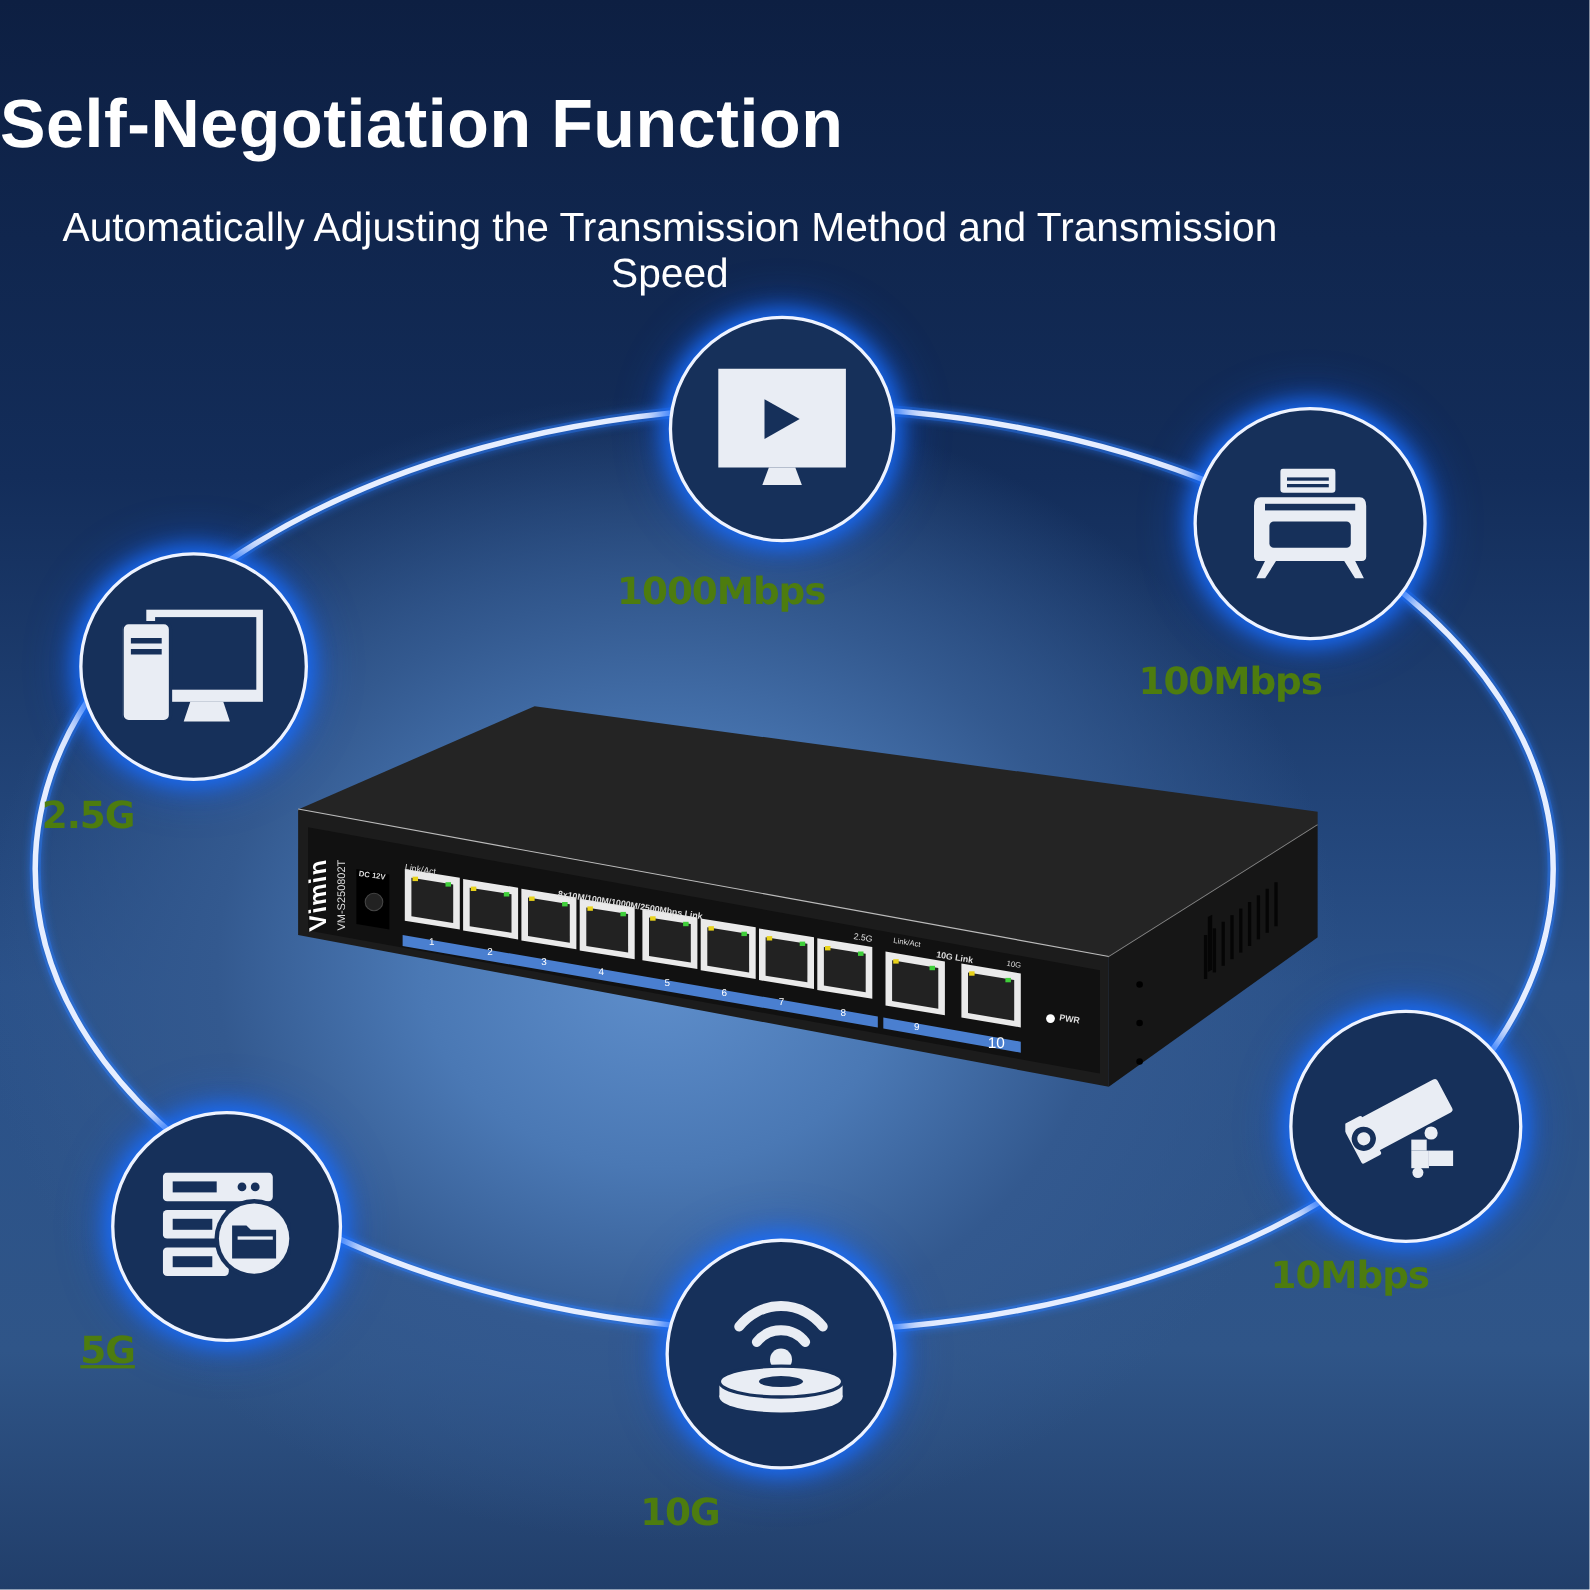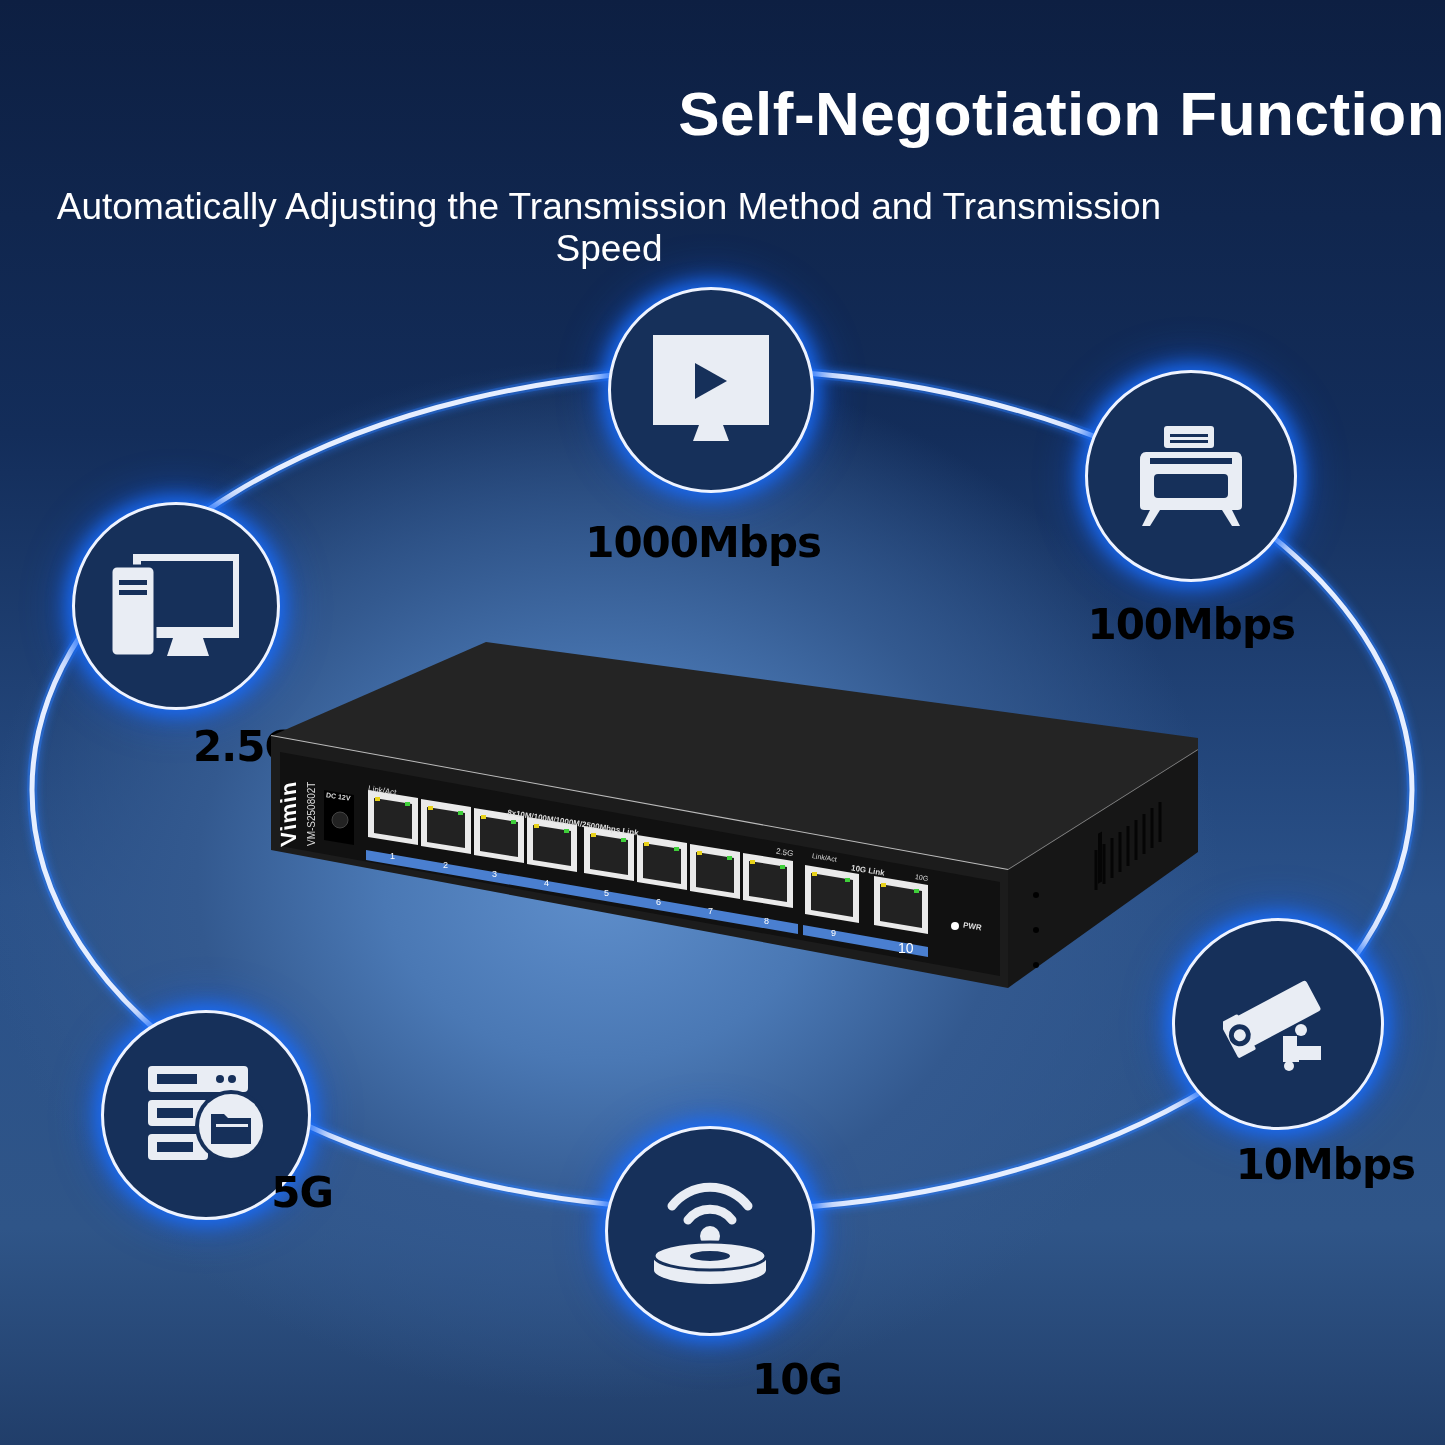--- a/index.html
+++ b/index.html
@@ -4,37 +4,37 @@
 <style>
   html, body { margin:0; padding:0; }
   body {
     width:1445px; height:1445px; overflow:hidden; position:relative;
     font-family: "Liberation Sans", sans-serif;
     background:
       radial-gradient(ellipse 620px 520px at 600px 880px, #5f8fcc 0%, #4a78b4 35%, #33598f 65%, rgba(30,60,110,0) 100%),
       linear-gradient(180deg, #0d1f42 0%, #132d5a 30%, #2a5189 62%, #2f5588 85%, #213e6a 100%);
   }
   .title {
-    position:absolute; left:0; width:1445px; top:78px; text-align:right;
+    position:absolute; left:0; width:1445px; top:78px; text-align:left;
     color:#fff; font-weight:bold; font-size:62px; letter-spacing:0.5px;
   }
   .subtitle {
     position:absolute; left:0; width:1218px; top:186px; text-align:center;
     color:#fff; font-size:37px;
   }
   svg.ring { position:absolute; left:0; top:0; }
   .node {
     position:absolute; width:200px; height:200px; border-radius:50%;
     background:#16305a; border:3px solid #eef3ff;
     box-shadow: 0 0 18px 6px rgba(25,110,255,0.85), 0 0 40px 10px rgba(20,90,230,0.45);
     display:flex; align-items:center; justify-content:center; box-sizing:border-box;
   }
   .node svg { display:block; }
   .label {
-    position:absolute; color:#000000; font-weight:bold; font-size:42px; text-align:right;
+    position:absolute; color:#4d7c0f; font-weight:bold; font-size:34px; text-align:left;
     width:260px; font-family:"DejaVu Sans", sans-serif; letter-spacing:-1px;
   }
   
   .switch { position:absolute; left:268px; top:640px; width:930px; height:350px; }
 </style>
 </head>
 <body>
 
 <div class="title">Self-Negotiation Function</div>
 <div class="subtitle">Automatically Adjusting the Transmission Method and Transmission Speed</div>
@@ -112,21 +112,21 @@
     <rect x="0" y="34" width="60" height="26" rx="4" fill="#e9edf4"></rect>
     <rect x="9" y="42" width="36" height="10" fill="#16305a"></rect>
     <rect x="0" y="68" width="60" height="26" rx="4" fill="#e9edf4"></rect>
     <rect x="9" y="76" width="36" height="10" fill="#16305a"></rect>
     <circle cx="83" cy="60" r="36" fill="#16305a"></circle>
     <circle cx="83" cy="60" r="32" fill="#e9edf4"></circle>
     <path d="M63 48 H76 L80 52 H103 V78 H63 Z" fill="#16305a"></path>
     <rect x="68" y="58" width="32" height="3" fill="#e9edf4"></rect>
   </svg>
 </div>
-<div class="label" style="left:73px; top:1168px;">5G</div>
+<div class="label" style="left:73px; top:1208px;text-decoration:underline;">5G</div>
 
 <div class="node" style="left:605px; top:1126px; width:210px; height:210px;">
   <svg width="120" height="110" viewBox="0 0 120 110">
     <path d="M22 30 A48 48 0 0 1 98 30" fill="none" stroke="#e9edf4" stroke-width="9" stroke-linecap="round"></path>
     <path d="M38 44 A28 28 0 0 1 82 44" fill="none" stroke="#e9edf4" stroke-width="9" stroke-linecap="round"></path>
     <circle cx="60" cy="60" r="10" fill="#e9edf4"></circle>
     <ellipse cx="60" cy="94" rx="56" ry="14" fill="#e9edf4"></ellipse>
     <rect x="4" y="80" width="112" height="14" fill="#e9edf4"></rect>
     <ellipse cx="60" cy="80" rx="56" ry="14" fill="#e9edf4" stroke="#16305a" stroke-width="3"></ellipse>
     <ellipse cx="60" cy="80" rx="20" ry="5" fill="#16305a"></ellipse>

